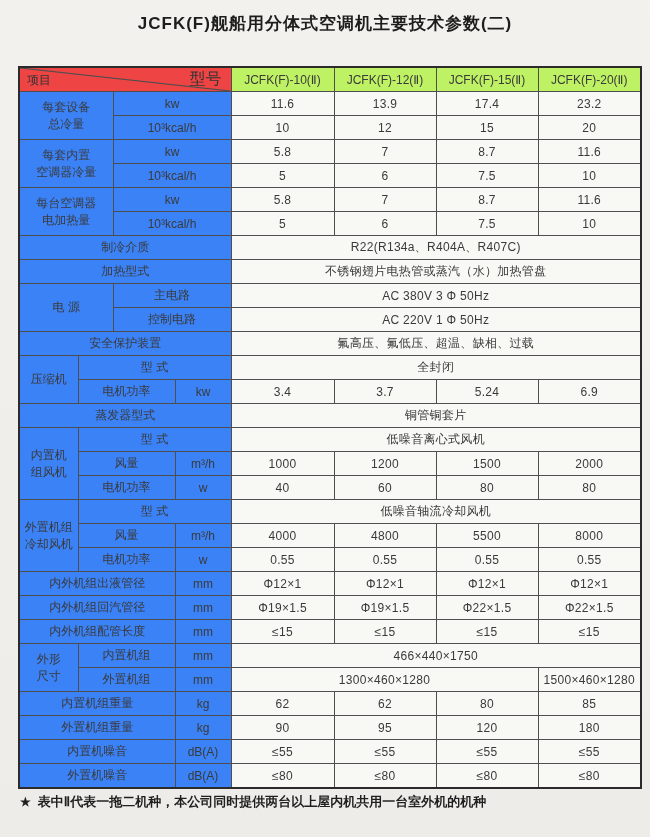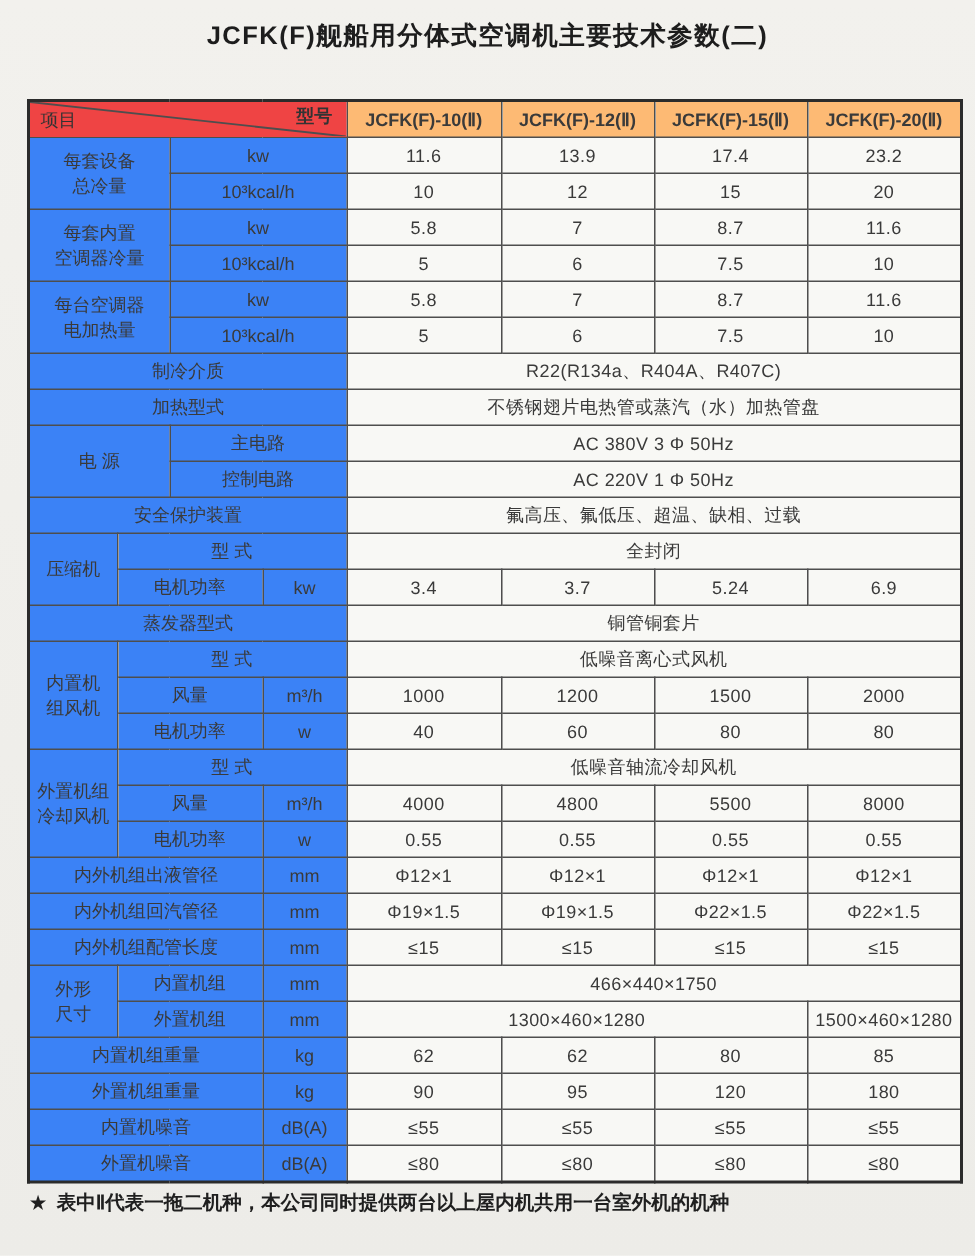--- a/index.html
+++ b/index.html
@@ -36,31 +36,31 @@
     border: 1px solid #4e4e4e;
     height: 23px;
     padding: 0 2px;
     text-align: center;
     vertical-align: middle;
     font-size: 12px;
     color: #3a3a3a;
     overflow: hidden;
   }
   td.lab  { background: #3b82f6; }
-  td.hdr  { background: #fdba74; font-size: 12.5px; color: #333; font-weight: bold; }
+  td.hdr  { background: #bef264; font-size: 12.5px; color: #333; }
   td.dat  { background: #f8f8f5; font-size: 12.5px; color: #474747; letter-spacing: 0.3px; }
   .pre    { white-space: pre-line; line-height: 1.35; }
   td.corner {
     background: #ef4444;
     position: relative;
     padding: 0;
   }
   td.corner svg { position: absolute; left: 0; top: 0; width: 100%; height: 100%; }
   .corner-item  { position: absolute; left: 7px; bottom: 2px; font-size: 12px; color: #333; }
-  .corner-model { position: absolute; right: 9px; top: 1px; font-size: 12px; color: #333; font-weight: bold; }
+  .corner-model { position: absolute; right: 9px; top: 1px; font-size: 16px; color: #333; }
   .notes {
     position: absolute;
     left: 20px;
     top: 791px;
     width: 615px;
     font-size: 13px;
     font-weight: 600;
     color: #1f1f1f;
     line-height: 22px;
   }

